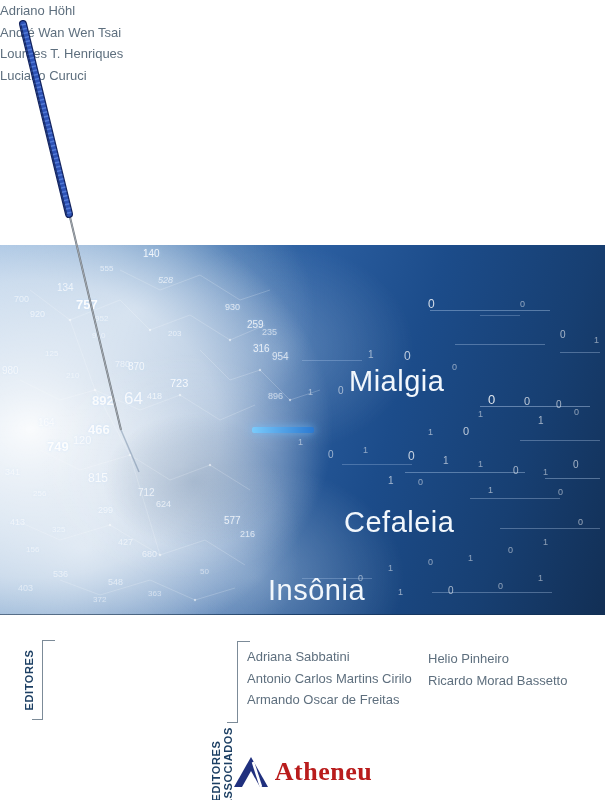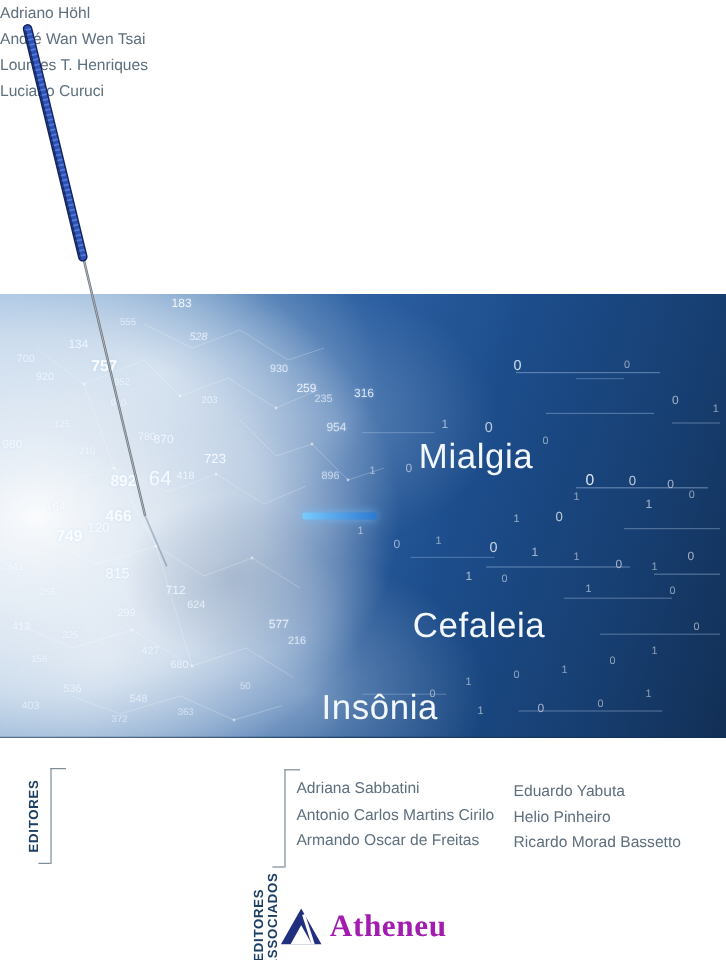--- a/index.html
+++ b/index.html
@@ -77,46 +77,46 @@
   .bracket-1{left:42px;top:640px;height:80px;}
   .bracket-2{left:237px;top:641px;height:82px;}
 
   
   .logo{
     position:absolute;left:0;right:0;top:753px;height:38px;
     display:flex;align-items:center;justify-content:center;gap:6px;
   }
   .logo-text{
     font-family:"Liberation Serif",serif;font-weight:bold;font-size:26px;
-    color:#a21caf;letter-spacing:.5px;
+    color:#b91c1c;letter-spacing:.5px;
   }
 
   svg.overlay{position:absolute;inset:0;pointer-events:none;}
 </style>
 </head>
 <body>
 
 <div class="cover">
 
 
   <div class="band">
     <div class="fx">
-        <span class="pt" style="left: 143px; top: 4px; opacity: 0.85; font-size: 10px;">183</span>
+        <span class="pt" style="left: 143px; top: 4px; opacity: 0.85; font-size: 10px;">140</span>
         <span class="pt" style="left: 100px; top: 20px; opacity: 0.6; font-size: 8px;">555</span>
         <span class="pt" style="left: 158px; top: 31px; opacity: 0.65; font-size: 9px; font-style: italic;">528</span>
         <span class="pt" style="left: 57px; top: 38px; opacity: 0.7; font-size: 10px;">134</span>
         <span class="pt" style="left: 14px; top: 50px; opacity: 0.55; font-size: 9px;">700</span>
         <span class="pt pb" style="left: 76px; top: 53px; opacity: 0.9; font-size: 13px;">757</span>
         <span class="pt" style="left: 95px; top: 70px; opacity: 0.5; font-size: 8px;">952</span>
         <span class="pt" style="left: 30px; top: 65px; opacity: 0.6; font-size: 9px;">920</span>
         <span class="pt" style="left: 128px; top: 73px; opacity: 0.75; font-size: 10px; margin-top: 44px;">870</span>
         <span class="pt" style="left: 225px; top: 58px; opacity: 0.7; font-size: 9px;">930</span>
         <span class="pt" style="left: 168px; top: 85px; opacity: 0.6; font-size: 8px;">203</span>
         <span class="pt" style="left: 247px; top: 75px; opacity: 0.8; font-size: 10px;">259</span>
-        <span class="pt" style="left: 253px; top: 79px; opacity: 0.8; font-size: 10px; margin-left: 42px;">316</span>
+        <span class="pt" style="left: 253px; top: 99px; opacity: 0.8; font-size: 10px;">316</span>
         <span class="pt" style="left: 92px; top: 87px; opacity: 0.5; font-size: 8px;">910</span>
         <span class="pt" style="left: 262px; top: 83px; opacity: 0.6; font-size: 9px;">235</span>
         <span class="pt" style="left: 272px; top: 107px; opacity: 0.7; font-size: 10px;">954</span>
         <span class="pt" style="left: 268px; top: 147px; opacity: 0.6; font-size: 9px;">896</span>
         <span class="pt" style="left: 45px; top: 105px; opacity: 0.5; font-size: 8px;">125</span>
         <span class="pt" style="left: 115px; top: 115px; opacity: 0.55; font-size: 9px;">780</span>
         <span class="pt" style="left: 66px; top: 127px; opacity: 0.45; font-size: 8px;">210</span>
         <span class="pt" style="left: 2px; top: 121px; opacity: 0.6; font-size: 10px;">980</span>
         <span class="pt" style="left: 170px; top: 133px; opacity: 0.85; font-size: 11px;">723</span>
         <span class="pt" style="left: 124px; top: 145px; opacity: 0.8; font-size: 17px;">64</span>
@@ -263,21 +263,20 @@
       <span>ASSOCIADOS</span>
     </div>
   </div>
   <div class="bracket bracket-2"></div>
   <div class="names-2" style="position:absolute">
     <div class="credit-name" style="position:static">Adriana Sabbatini</div>
     <div class="credit-name" style="position:static">Antonio Carlos Martins Cirilo</div>
     <div class="credit-name" style="position:static">Armando Oscar de Freitas</div>
   </div>
   <div class="names-3" style="position:absolute">
-    <div class="credit-name" style="position:static">Eduardo Yabuta</div>
     <div class="credit-name" style="position:static">Helio Pinheiro</div>
     <div class="credit-name" style="position:static">Ricardo Morad Bassetto</div>
   </div>
 
   <div class="logo">
     <svg width="36" height="30" viewBox="0 0 36 30">
       <polygon points="1,30 18,0 35,30" fill="#20307e"></polygon>
       <polygon points="9,30 18,14 27,30" fill="#ffffff"></polygon>
       <line x1="20" y1="5" x2="28" y2="30" stroke="#ffffff" stroke-width="2.6"></line>
     </svg>

